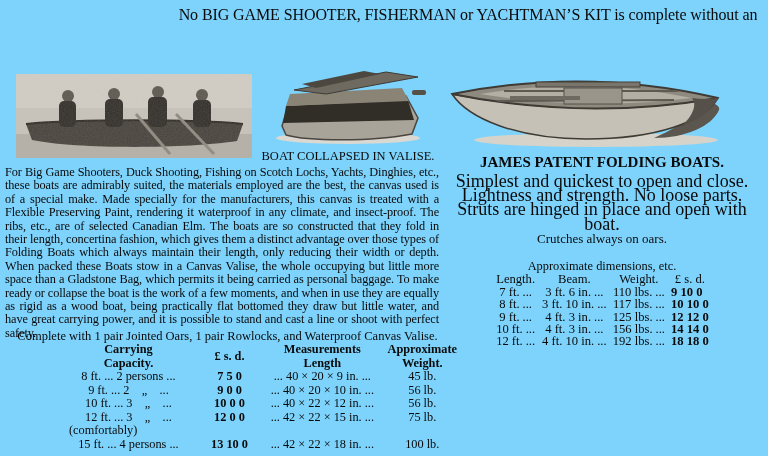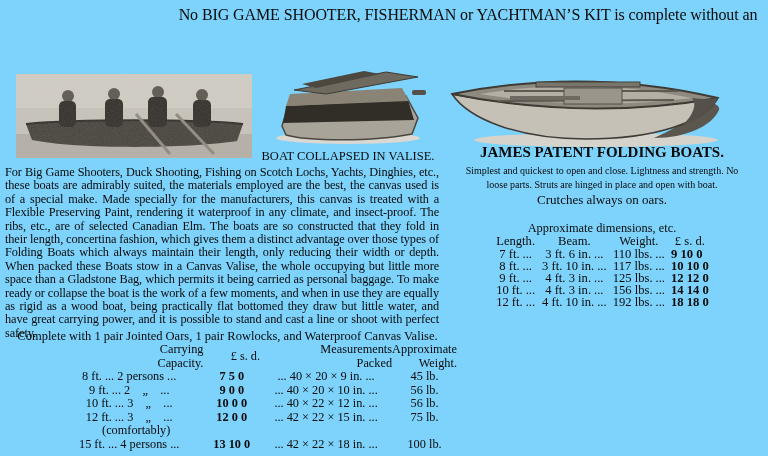--- a/index.html
+++ b/index.html
@@ -22,31 +22,31 @@
   .boat-drawing{position:absolute;left:446px;top:58px;width:282px;height:92px;}
   svg{display:block;}
 
   
   .left-para{position:absolute;left:5px;top:166px;width:434px;
     font-size:12.3px;line-height:13.4px;text-align:justify;letter-spacing:-0.1px;}
   .complete-line{position:absolute;left:5px;top:329px;width:445px;text-align:center;font-size:12.5px;}
 
   .bottom-table{position:absolute;left:55px;top:343px;width:402px;border-collapse:collapse;
     font-size:12.3px;line-height:13.5px;}
-  .bottom-table th{font-weight:normal;text-align:right;vertical-align:middle;padding:0;}
+  .bottom-table th{font-weight:bold;text-align:center;vertical-align:middle;padding:0;}
   .bottom-table td{text-align:center;vertical-align:top;padding:0;}
   .bottom-table .price{font-weight:bold;}
   .bottom-table .cap{white-space:pre;}
-  .bottom-table .note td{text-align:center;padding-left:14px;}
+  .bottom-table .note td{text-align:left;padding-left:14px;}
   .bt-c1{width:150px;} .bt-c2{width:58px;font-weight:bold;} .bt-c3{width:134px;} .bt-c4{width:60px;}
 
   
-  .right-col{position:absolute;left:440px;top:144px;width:324px;text-align:center;}
+  .right-col{position:absolute;left:440px;top:154px;width:324px;text-align:center;}
   .right-heading{font-size:15px;font-weight:bold;margin:0 0 3px 0;}
-  .right-line1{font-size:10px;line-height:14.2px;margin:0 14px;}
+  .right-line1{font-size:18px;line-height:14.2px;margin:0 14px;}
   .right-line2{font-size:13px;line-height:14.2px;margin-top:1px;}
   .right-line3{font-size:12.4px;line-height:14.2px;margin-top:13px;}
   .right-table{margin:0 auto 0 auto;border-collapse:collapse;font-size:12.6px;line-height:12.1px;}
   .right-table th{font-weight:normal;text-align:center;padding:0 4px 1px 4px;}
   .right-table td{padding:0 3px;white-space:nowrap;}
   .rt-len,.rt-beam,.rt-wt{}
   .rt-price{text-align:left;font-weight:bold;}
   .sep{margin-left:3px;}
 </style>
 </head>
@@ -120,21 +120,21 @@
   <table class="bottom-table">
     <thead>
       <tr>
         <th class="bt-c1">
           <div>Carrying</div>
           <div>Capacity.</div>
         </th>
         <th class="bt-c2">£ s. d.</th>
         <th class="bt-c3">
           <div>Measurements</div>
-          <div>Packed</div>
+          <div>Length</div>
         </th>
         <th class="bt-c4">
           <div>Approximate</div>
           <div>Weight.</div>
         </th>
       </tr>
     </thead>
     <tbody>
       <tr>
         <td class="cap">8 ft. ... 2 persons ...</td>

